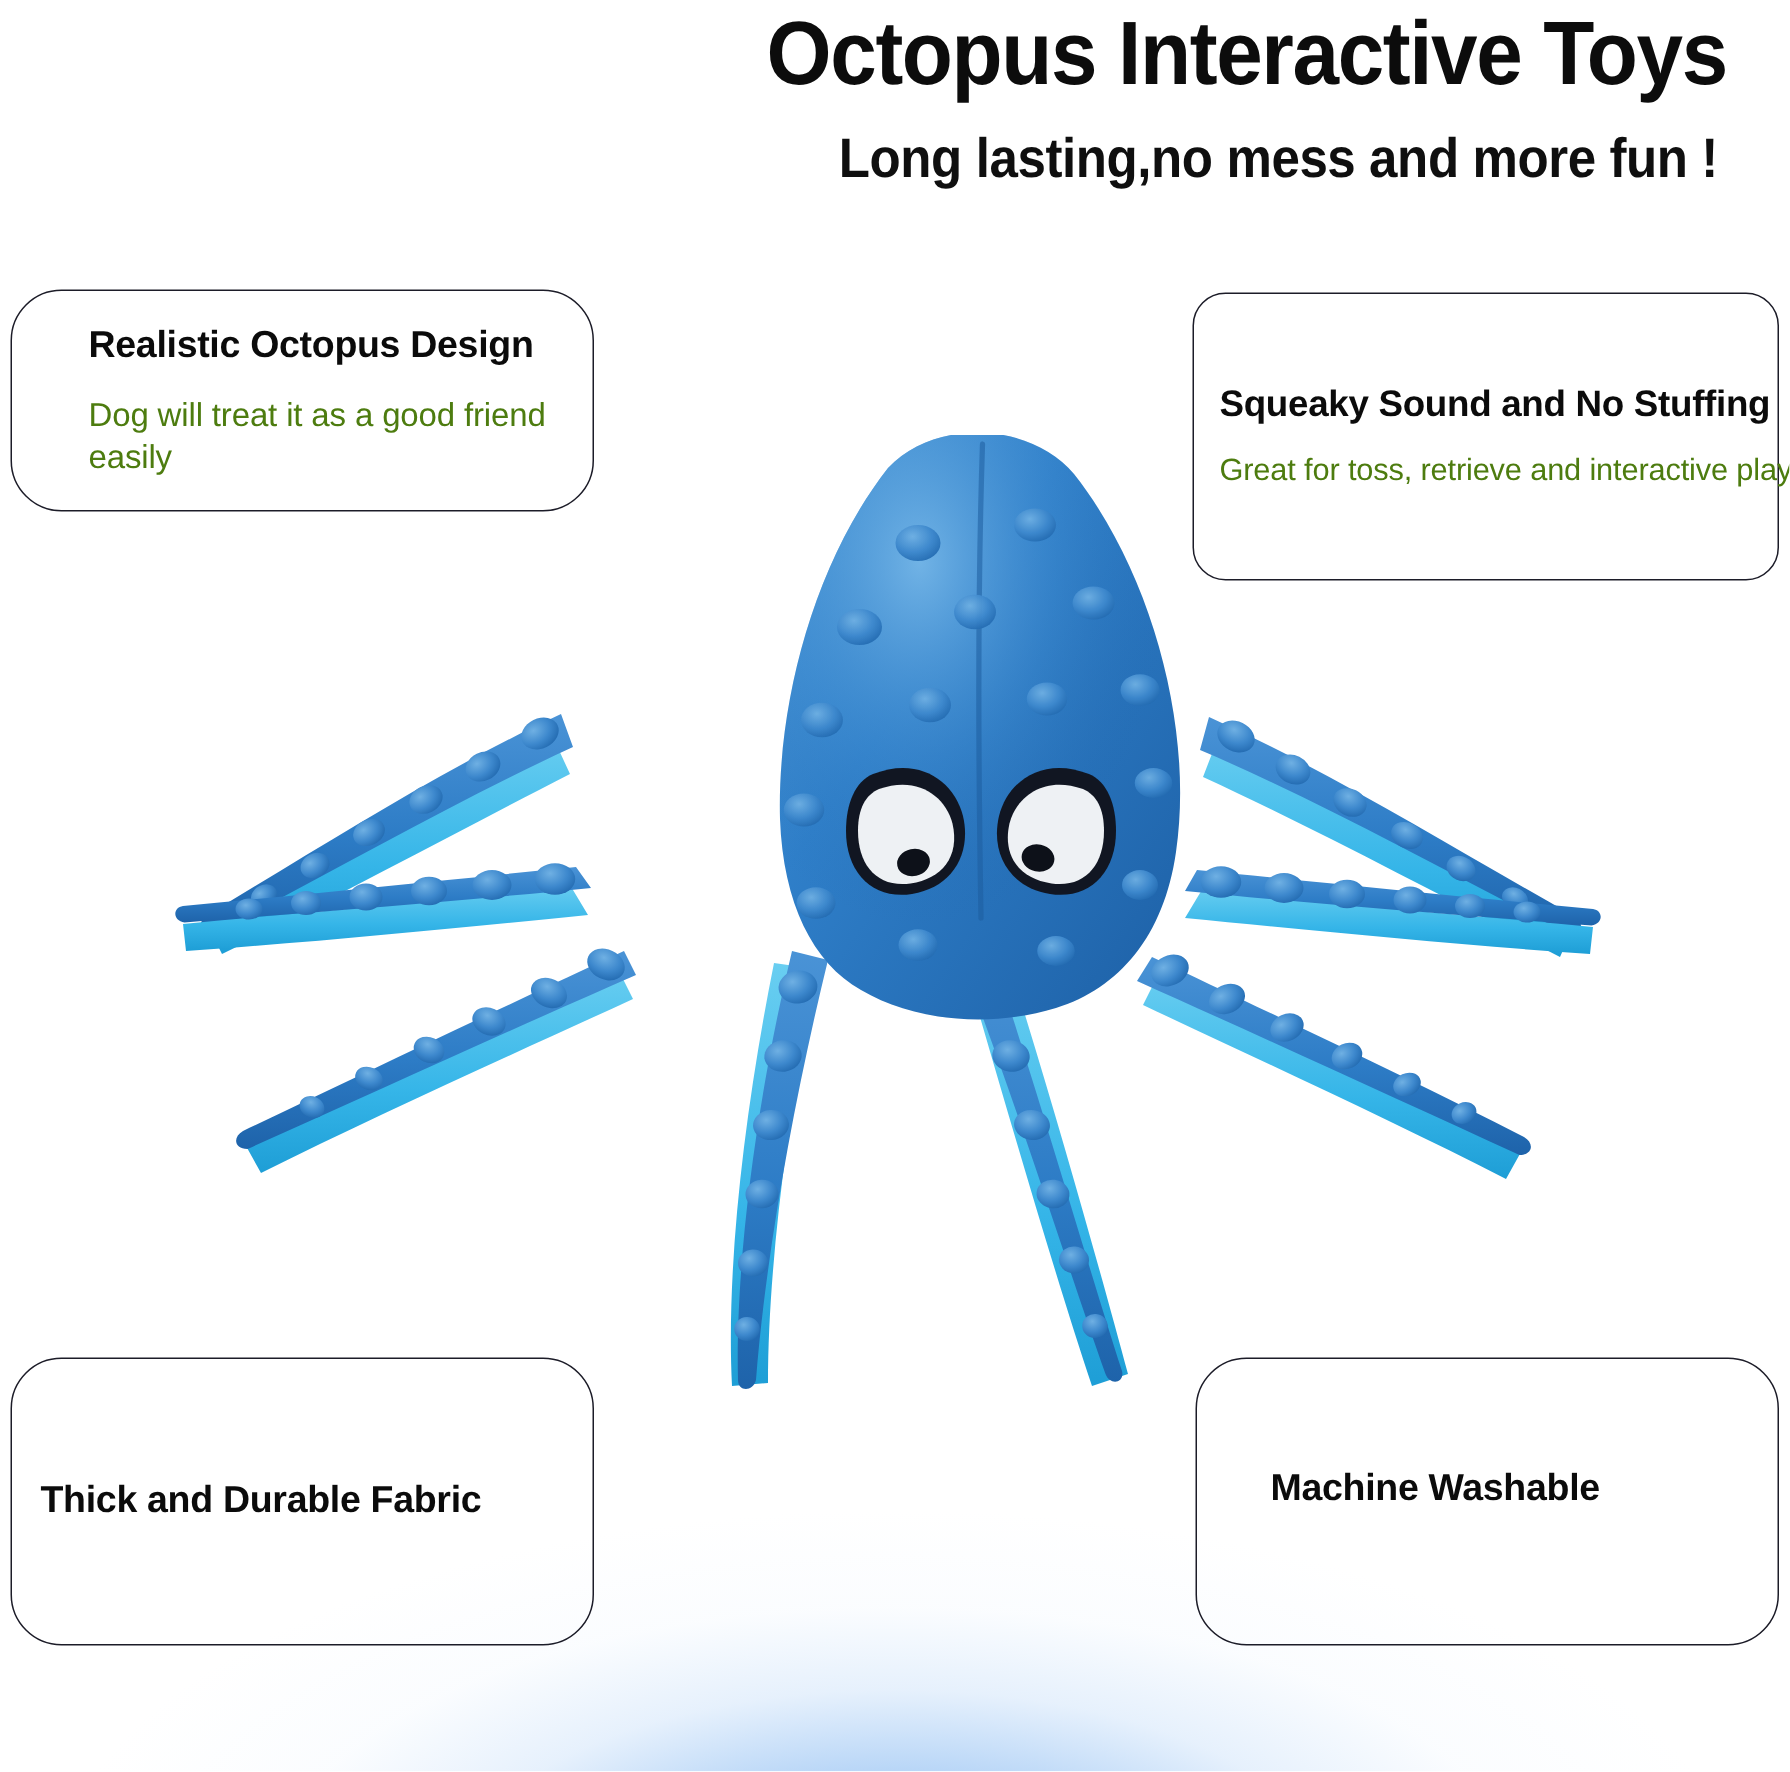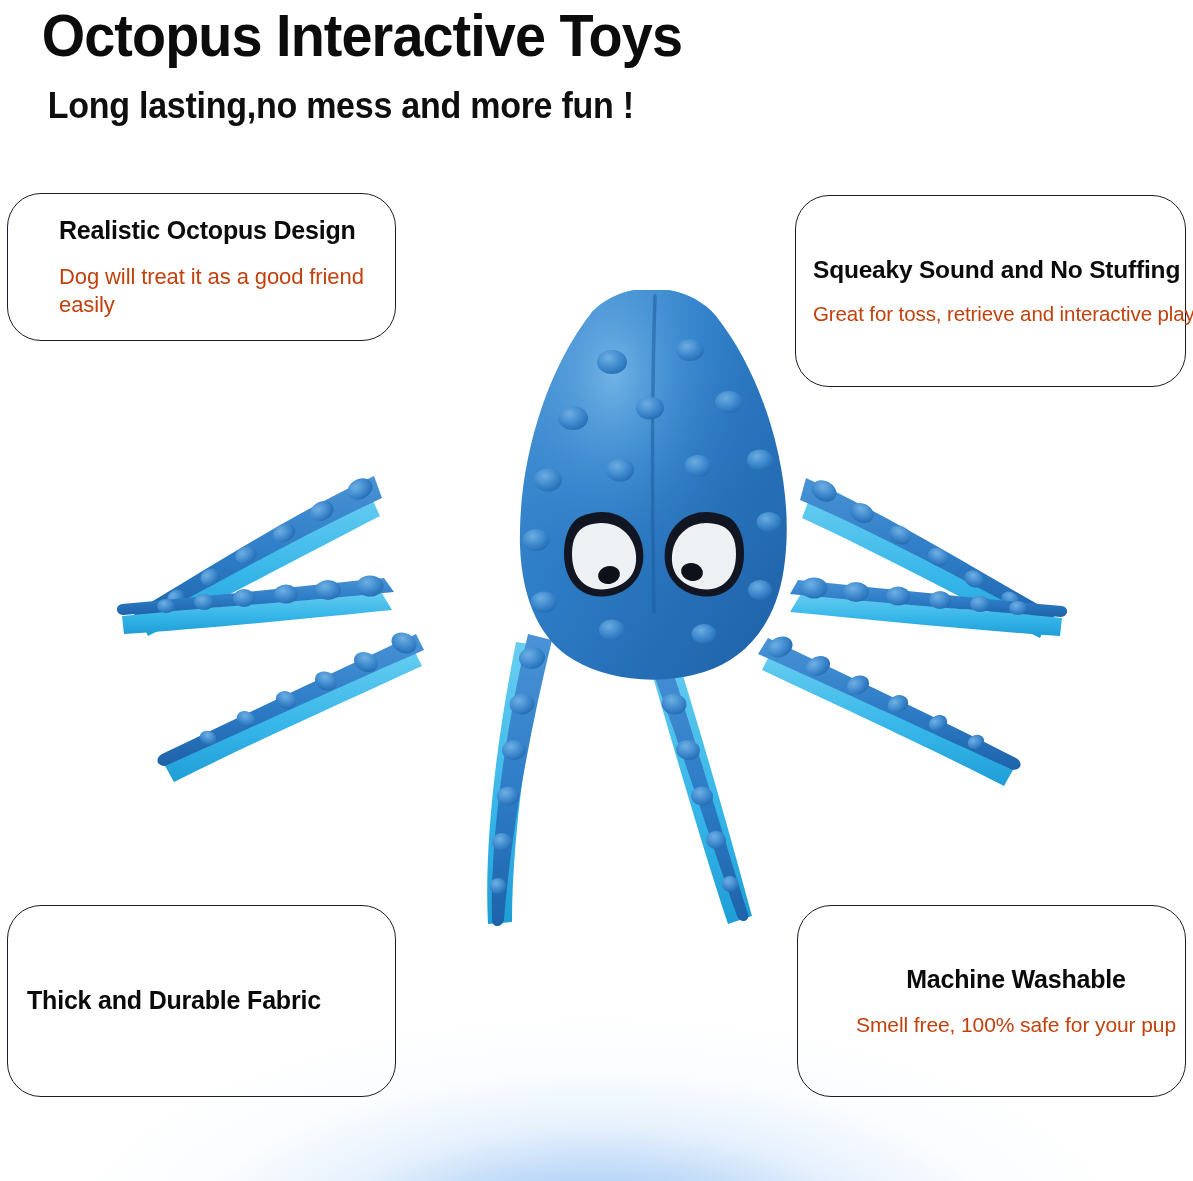--- a/index.html
+++ b/index.html
@@ -29,21 +29,21 @@
         rgba(196,221,249,0.42) 52%,
         rgba(228,240,253,0.16) 74%,
         rgba(255,255,255,0) 100%);
     pointer-events:none;
     z-index:0;
   }
 
   
   .header{
     position:absolute; left:0; top:0; width:1193px;
-    text-align:left; z-index:5;
+    text-align:right; z-index:5;
   }
   .title{
     margin:0;
     padding-top:4px;
     font-family:"Liberation Sans", sans-serif;
     font-weight:bold;
     font-size:60px;
     letter-spacing:-1px;
     color:#0c0c0c;
     line-height:1.08;
@@ -76,55 +76,55 @@
     margin:0;
     font-weight:bold;
     color:#0b0b0b;
     font-size:25px;
     line-height:1.2;
     letter-spacing:-0.2px;
     white-space:nowrap;
   }
   .feature-desc{
     margin:0;
-    color:#c2410c;
+    color:#4d7c0f;
     font-size:22px;
     line-height:1.28;
     letter-spacing:-0.1px;
     font-weight:normal;
   }
 
   
   #box-tl{
     left:7px; top:193px; width:389px; height:148px;
     padding:0 0 0 51px;
   }
   #box-tl .feature-title{ margin-bottom:18px; }
 
   
   #box-tr{
     left:795px; top:195px; width:391px; height:192px;
     padding:0 0 0 17px;
+    border-radius:22px;
   }
   #box-tr .feature-title{ margin-bottom:17px; font-size:24.5px; }
   #box-tr .feature-desc{ font-size:20.5px; white-space:nowrap;text-align:center; }
 
   
   #box-bl{
     left:7px; top:905px; width:389px; height:192px;
     padding:0 0 0 19px;
   }
   #box-bl .feature-title{ margin-bottom:18px;margin-top:16px; }
   #box-bl .feature-desc{ font-size:21px; white-space:nowrap; }
 
   
   #box-br{
     left:797px; top:905px; width:389px; height:192px;
     padding:0 0 0 49px;
-    text-align:center;
   }
   #box-br .feature-title{ margin-bottom:18px; }
   #box-br .feature-desc{ font-size:21px; white-space:nowrap; }
 
   
   .product-photo{
     position:absolute;
     left:112px; top:290px;
     width:970px; height:660px;
     z-index:3;
@@ -356,16 +356,15 @@
     <p class="feature-title">Squeaky Sound and No Stuffing</p>
     <p class="feature-desc">Great for toss, retrieve and interactive play</p>
   </div>
 
   <div class="feature-box" id="box-bl">
     <p class="feature-title">Thick and Durable Fabric</p>
   </div>
 
   <div class="feature-box" id="box-br">
     <p class="feature-title">Machine Washable</p>
-    <p class="feature-desc">Smell free, 100% safe for your pup</p>
   </div>
 
 </div>
 
 </body></html>

